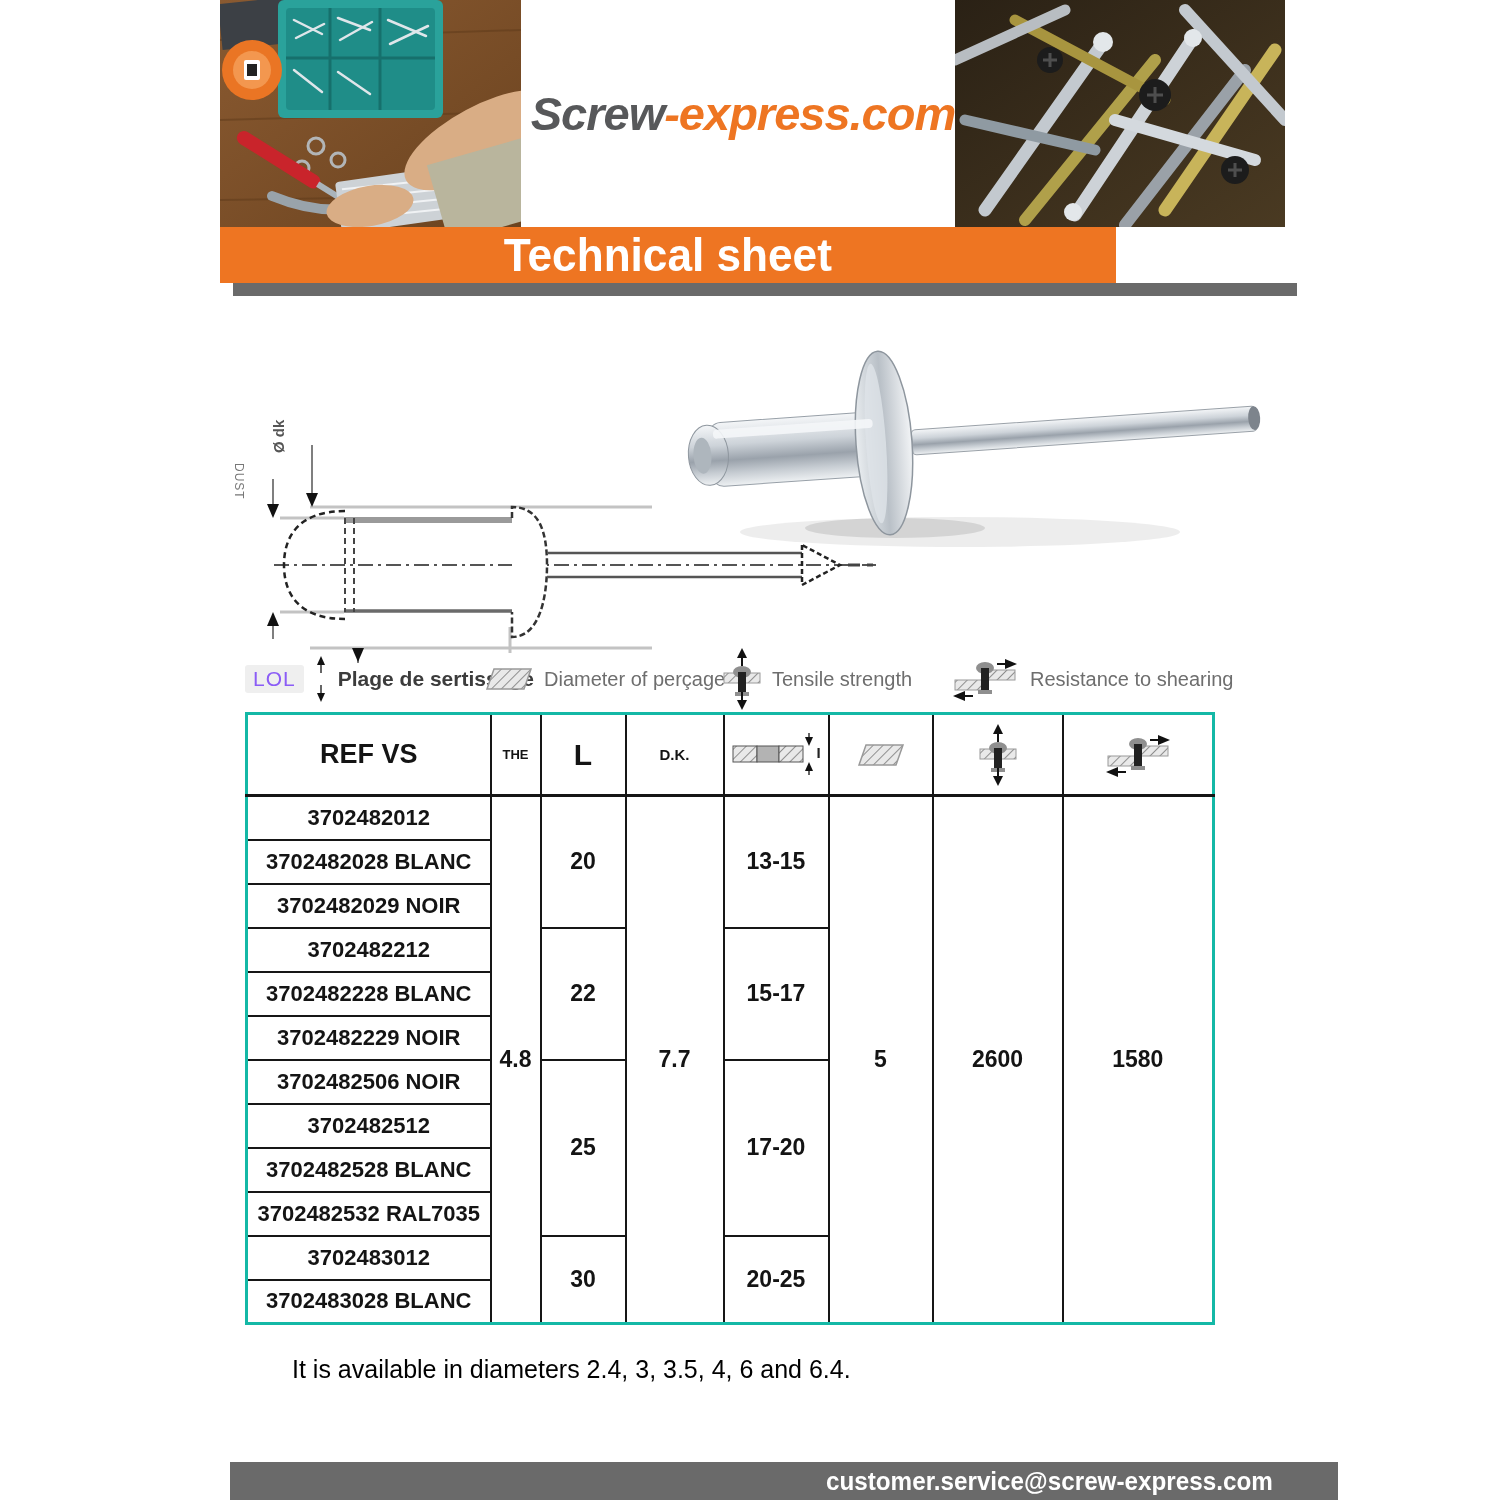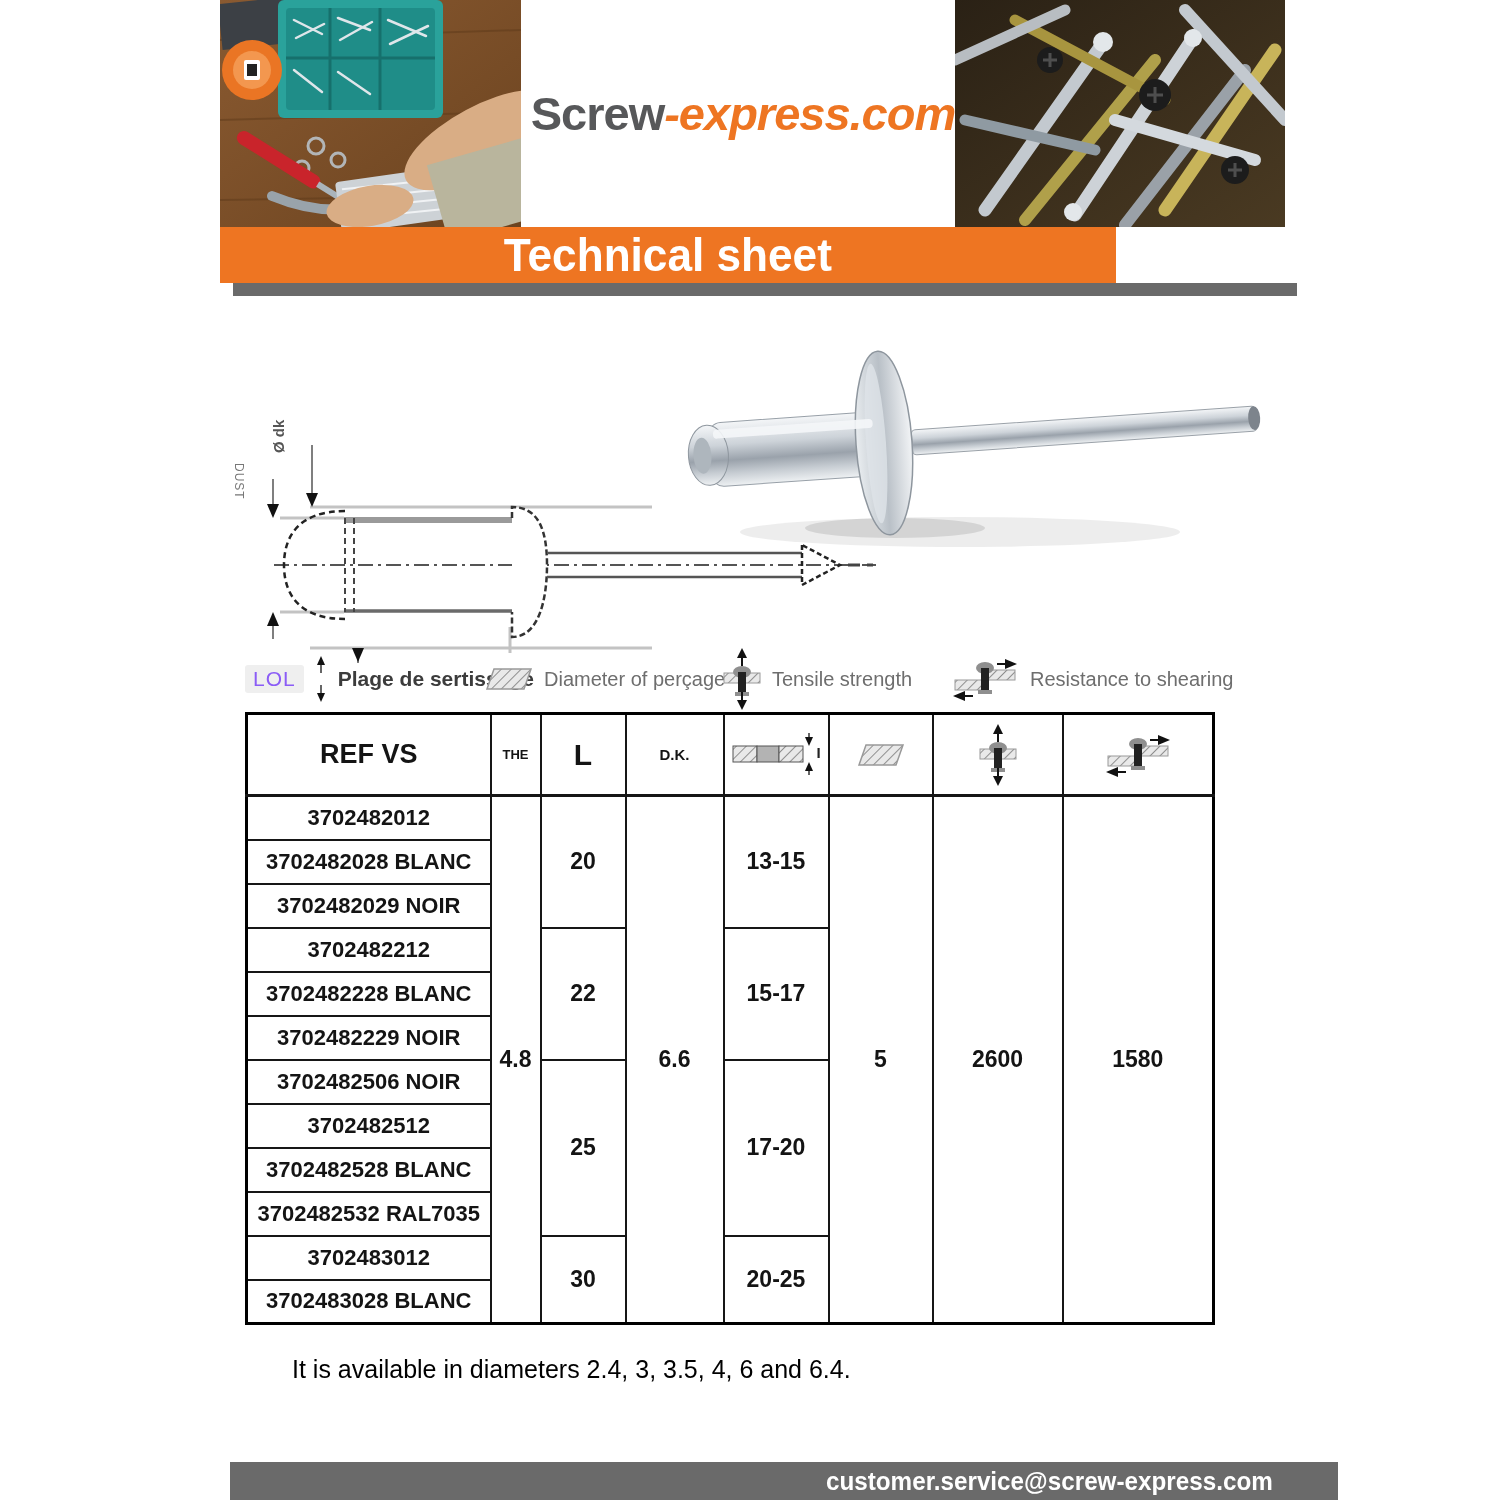--- a/index.html
+++ b/index.html
@@ -6,21 +6,21 @@
   .page{position:relative;width:1500px;height:1500px;background:#fff;overflow:hidden;
         font-family:"Liberation Sans","DejaVu Sans",sans-serif;color:#1a1a1a;}
 
   
   .photo{position:absolute;top:0;height:227px;overflow:hidden;}
   .photo-left{left:220px;width:301px;}
   .photo-right{left:955px;width:330px;}
   .logo-zone{position:absolute;left:521px;top:0;width:434px;height:227px;
              display:flex;align-items:center;justify-content:center;gap:10px;background:#fff;}
   .logo-text{font-size:47px;font-weight:bold;letter-spacing:-1px;white-space:nowrap;}
-  .logo-dark{color:#57585a;}
+  .logo-dark{color:#57585a;font-style:italic;}
   .logo-orange{color:#ee7522;font-style:italic;}
 
   .banner{position:absolute;left:220px;top:227px;width:896px;height:56px;background:#ee7522;
           display:flex;align-items:center;justify-content:center;}
   .banner span{color:#fff;font-weight:bold;font-size:46px;letter-spacing:0px;transform:scaleX(.96);}
   .gray-strip{position:absolute;left:233px;top:283px;width:1064px;height:13px;background:#6a6a6a;}
 
   
   .rivet-photo{position:absolute;left:650px;top:330px;width:645px;height:235px;}
   .tech-drawing{position:absolute;left:240px;top:395px;width:640px;height:270px;}
@@ -34,21 +34,21 @@
   .legend-item.l1{left:0;}
   .legend-item.l2{left:240px;}
   .legend-item.l3{left:478px;}
   .legend-item.l4{left:706px;}
   .lol-box{background:#efefef;border-radius:3px;color:#8b5cf6;font-size:21px;padding:2px 8px;letter-spacing:1px;}
   .legend-label-bold{font-weight:bold;font-size:21px;color:#3c3c3c;}
   .legend-label{font-size:20px;color:#6e6e6e;}
 
   
   table.spec{position:absolute;left:245px;top:712px;border-collapse:collapse;table-layout:fixed;
-             border:3px solid #000000;}
+             border:3px solid #14b8a6;}
   table.spec th,table.spec td{border:2px solid #161616;text-align:center;vertical-align:middle;
              font-weight:bold;color:#141414;padding:0;}
   table.spec thead tr{height:82px;}
   table.spec tbody tr{height:44px;}
   table.spec thead th{border-bottom:3px solid #161616;}
   .h-ref{font-size:27px;}
   .h-the{font-size:13px;}
   .h-l{font-size:30px;}
   .h-dk{font-size:15px;}
   td.ref{font-size:22px;}
@@ -378,21 +378,21 @@
             <path d="M66,8 L54,3 L54,13 Z" fill="#111"></path>
           </svg>
         </th>
       </tr>
     </thead>
     <tbody>
       <tr>
         <td class="ref">3702482012</td>
         <td class="num" rowspan="12">4.8</td>
         <td class="num" rowspan="3">20</td>
-        <td class="num" rowspan="12">6.6</td>
+        <td class="num" rowspan="12">7.7</td>
         <td class="num" rowspan="3">13-15</td>
         <td class="num" rowspan="12">5</td>
         <td class="num" rowspan="12">2600</td>
         <td class="num" rowspan="12">1580</td>
       </tr>
       <tr>
           <td class="ref">3702482028 BLANC</td>
         </tr>
       <tr>
           <td class="ref">3702482029 NOIR</td>

